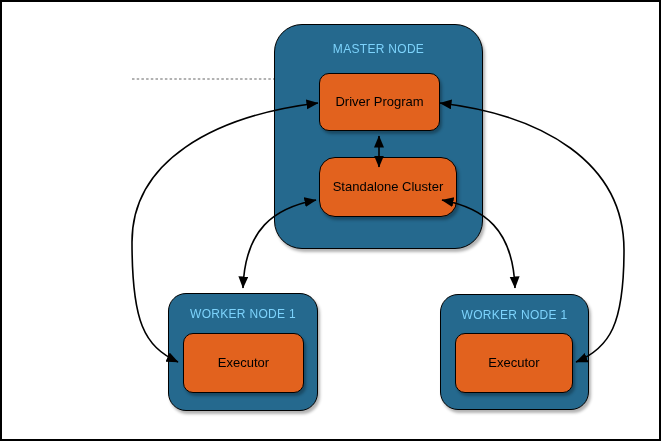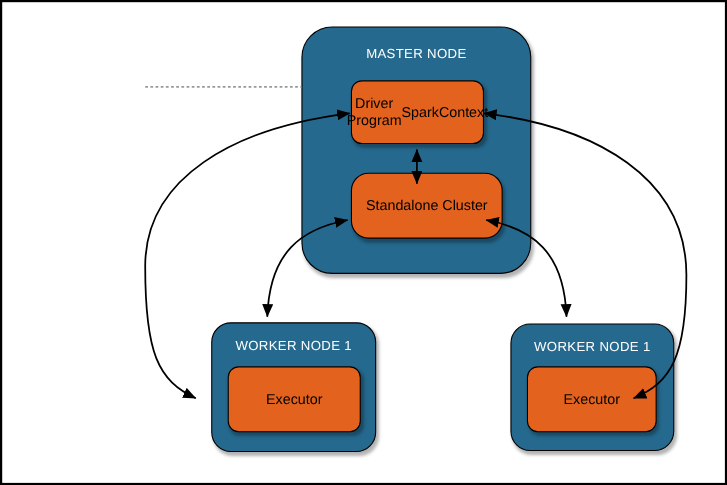--- a/index.html
+++ b/index.html
@@ -22,26 +22,26 @@
     position:absolute;background:var(--node_blue);
     border:1.5px solid var(--line_black);
     box-shadow:2px 3px 3px rgba(0,0,0,0.3);
   }
   .ext{
     left:20px;top:40px;width:110px;height:68px;border-radius:12px;
     border-style:dashed;border-width:1.6px;
     display:flex;align-items:center;justify-content:center;
   }
   .master{left:272px;top:22px;width:209px;height:225px;border-radius:28px;}
-  .worker{border-radius:18px;margin-left:24px;}
+  .worker{border-radius:18px;}
   .wl{left:166px;top:291px;width:150px;height:118px;}
   .wr{left:438px;top:292px;width:149px;height:116px;}
   .node-title{
     text-align:center;font-size:12px;letter-spacing:0.3px;
-    color:#ffffff;white-space:nowrap;
+    color:#7dd3fc;white-space:nowrap;
   }
   .master .node-title{margin-top:17px;}
   .worker .node-title{margin-top:13px;}
   .lbl{display:flex;flex-direction:column;align-items:center;line-height:14px;}
   .lbl.sm{font-size:11px;letter-spacing:0.3px;}
   .obox{
     position:absolute;background:var(--accent_orange);
     border:1.5px solid var(--line_black);border-radius:10px;
     box-shadow:2px 3px 3px rgba(0,0,0,0.3);
     display:flex;flex-direction:row;align-items:center;justify-content:center;
@@ -61,21 +61,20 @@
 </head>
 <body>
 
 <div class="canvas">
 
 
   <div class="node master">
     <div class="node-title">MASTER NODE</div>
     <div class="obox driver">
       <span>Driver Program</span>
-      <span>SparkContext</span>
     </div>
     <div class="obox rm">
       <span>Standalone Cluster</span>
     </div>
   </div>
 
   <div class="node worker wl">
     <div class="node-title">WORKER NODE 1</div>
     <div class="obox exec">
       <span>Executor</span>

